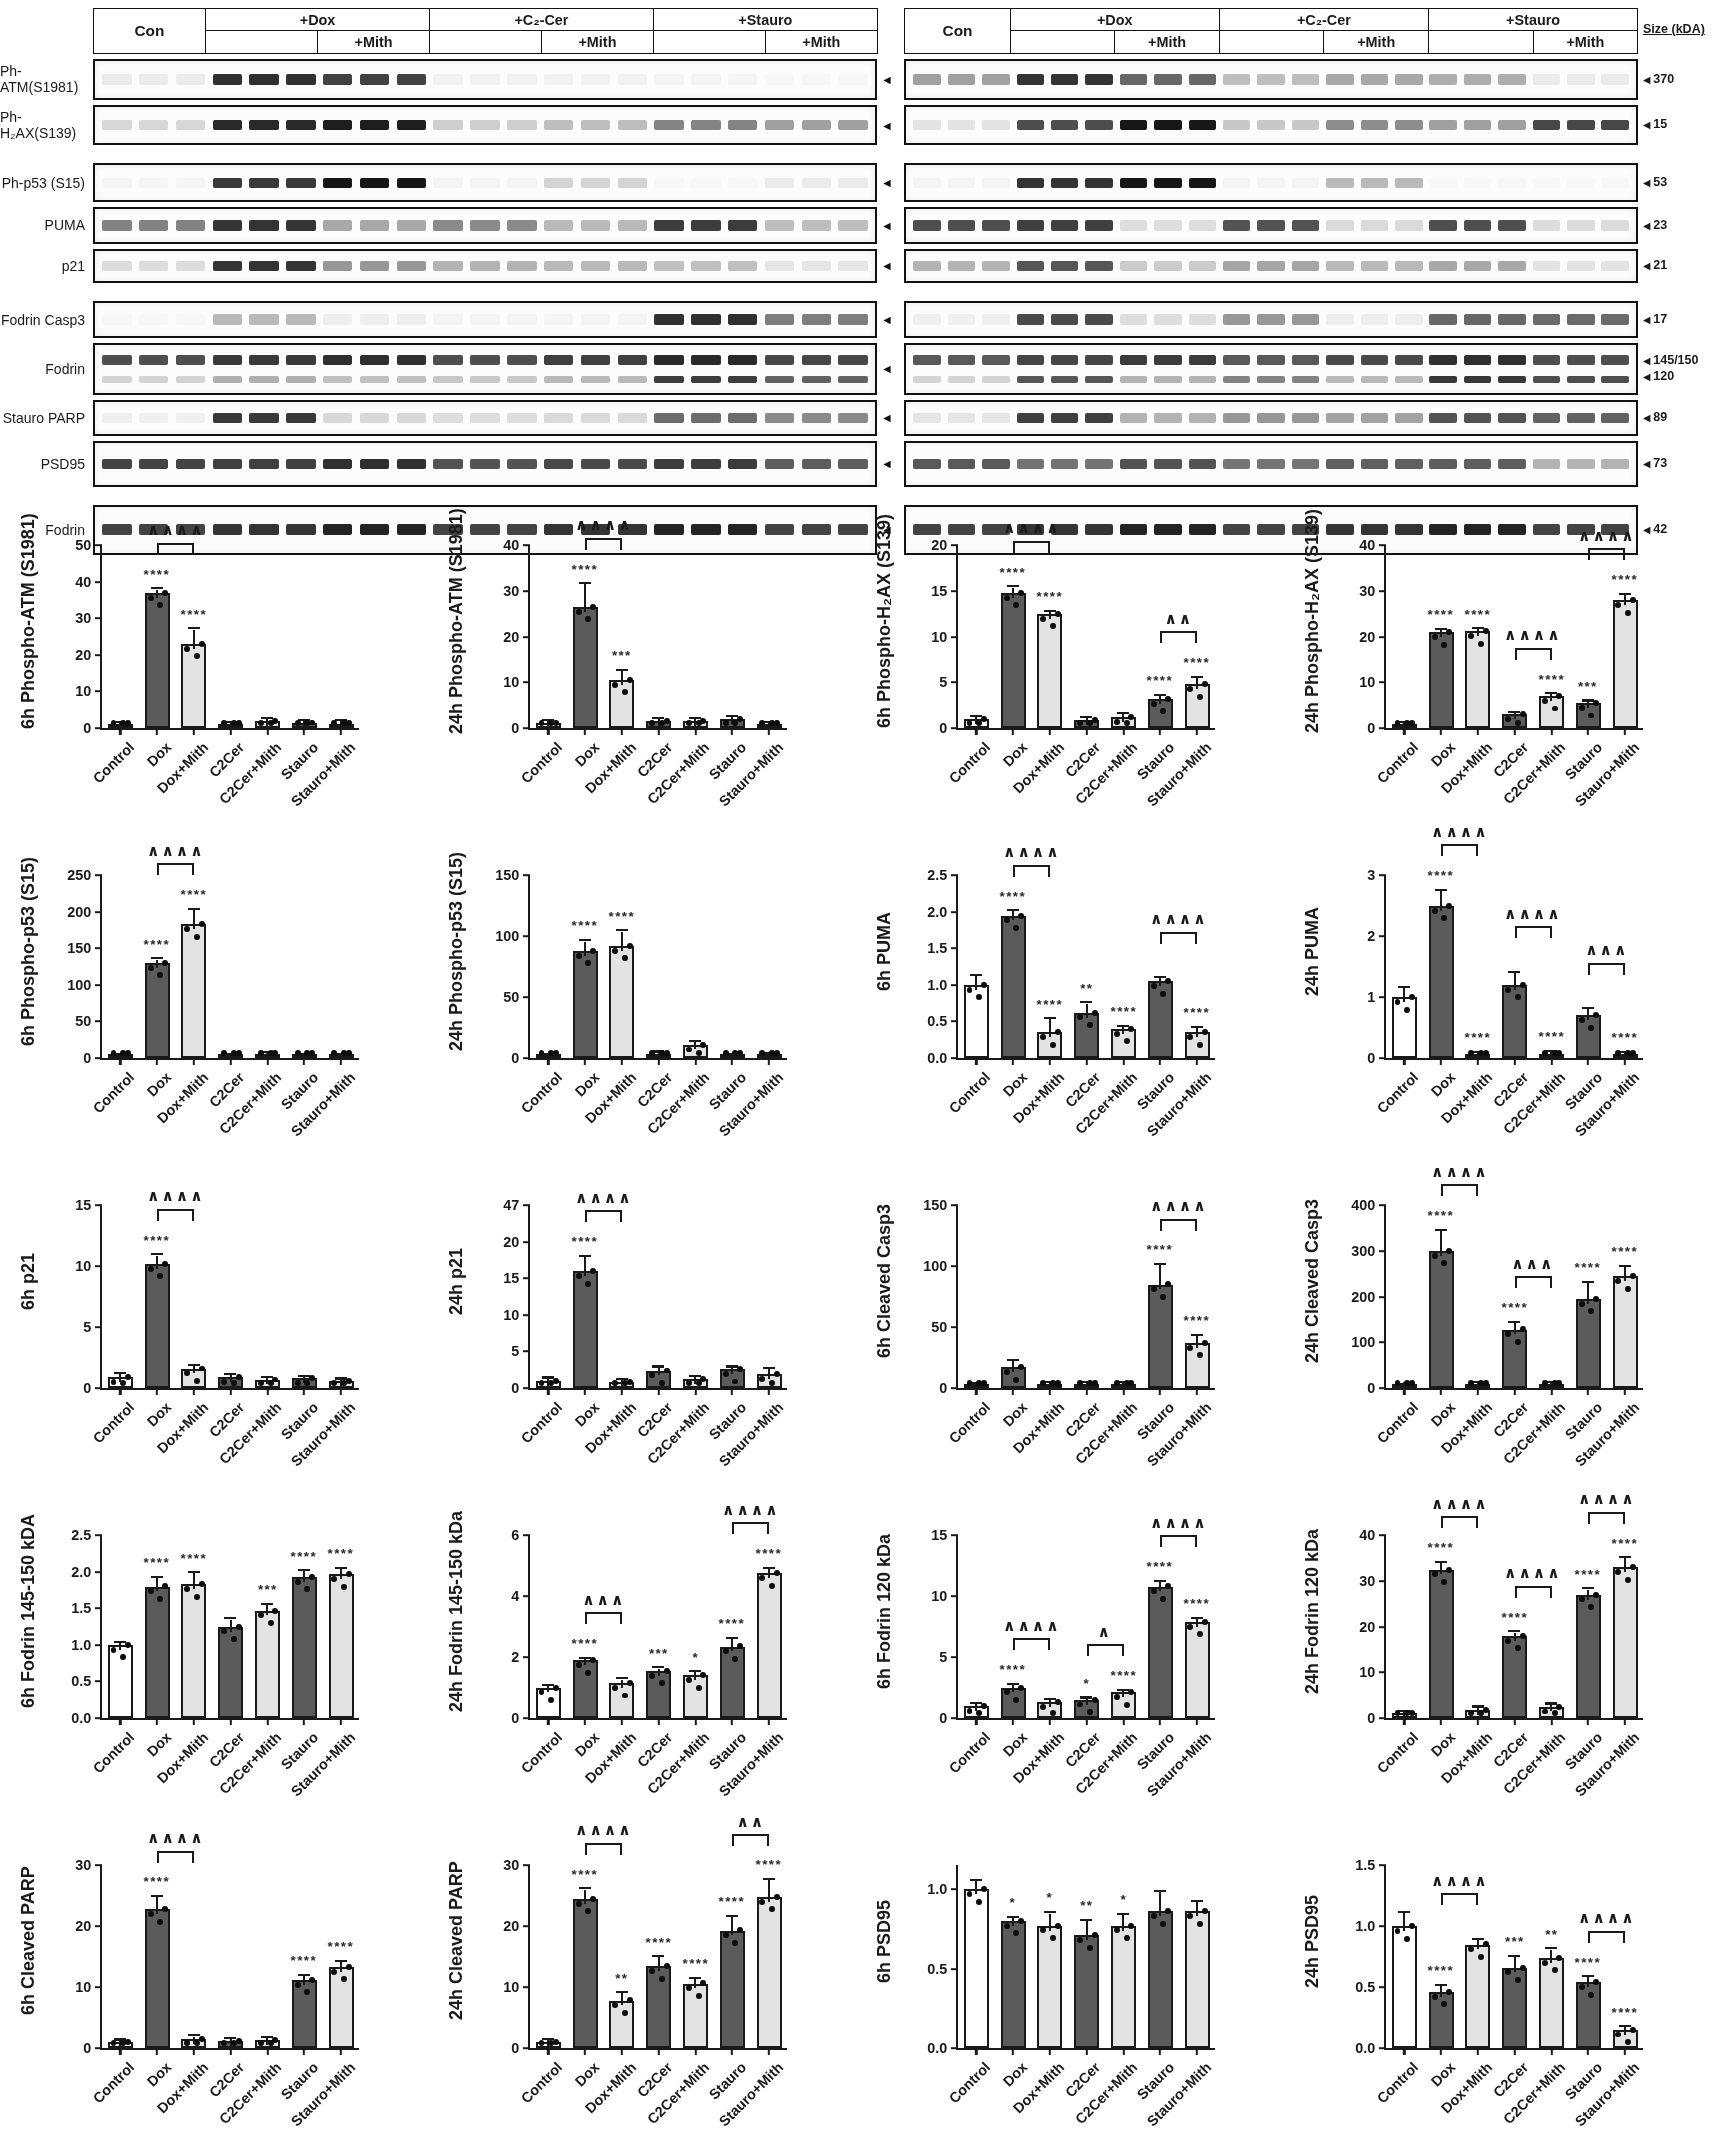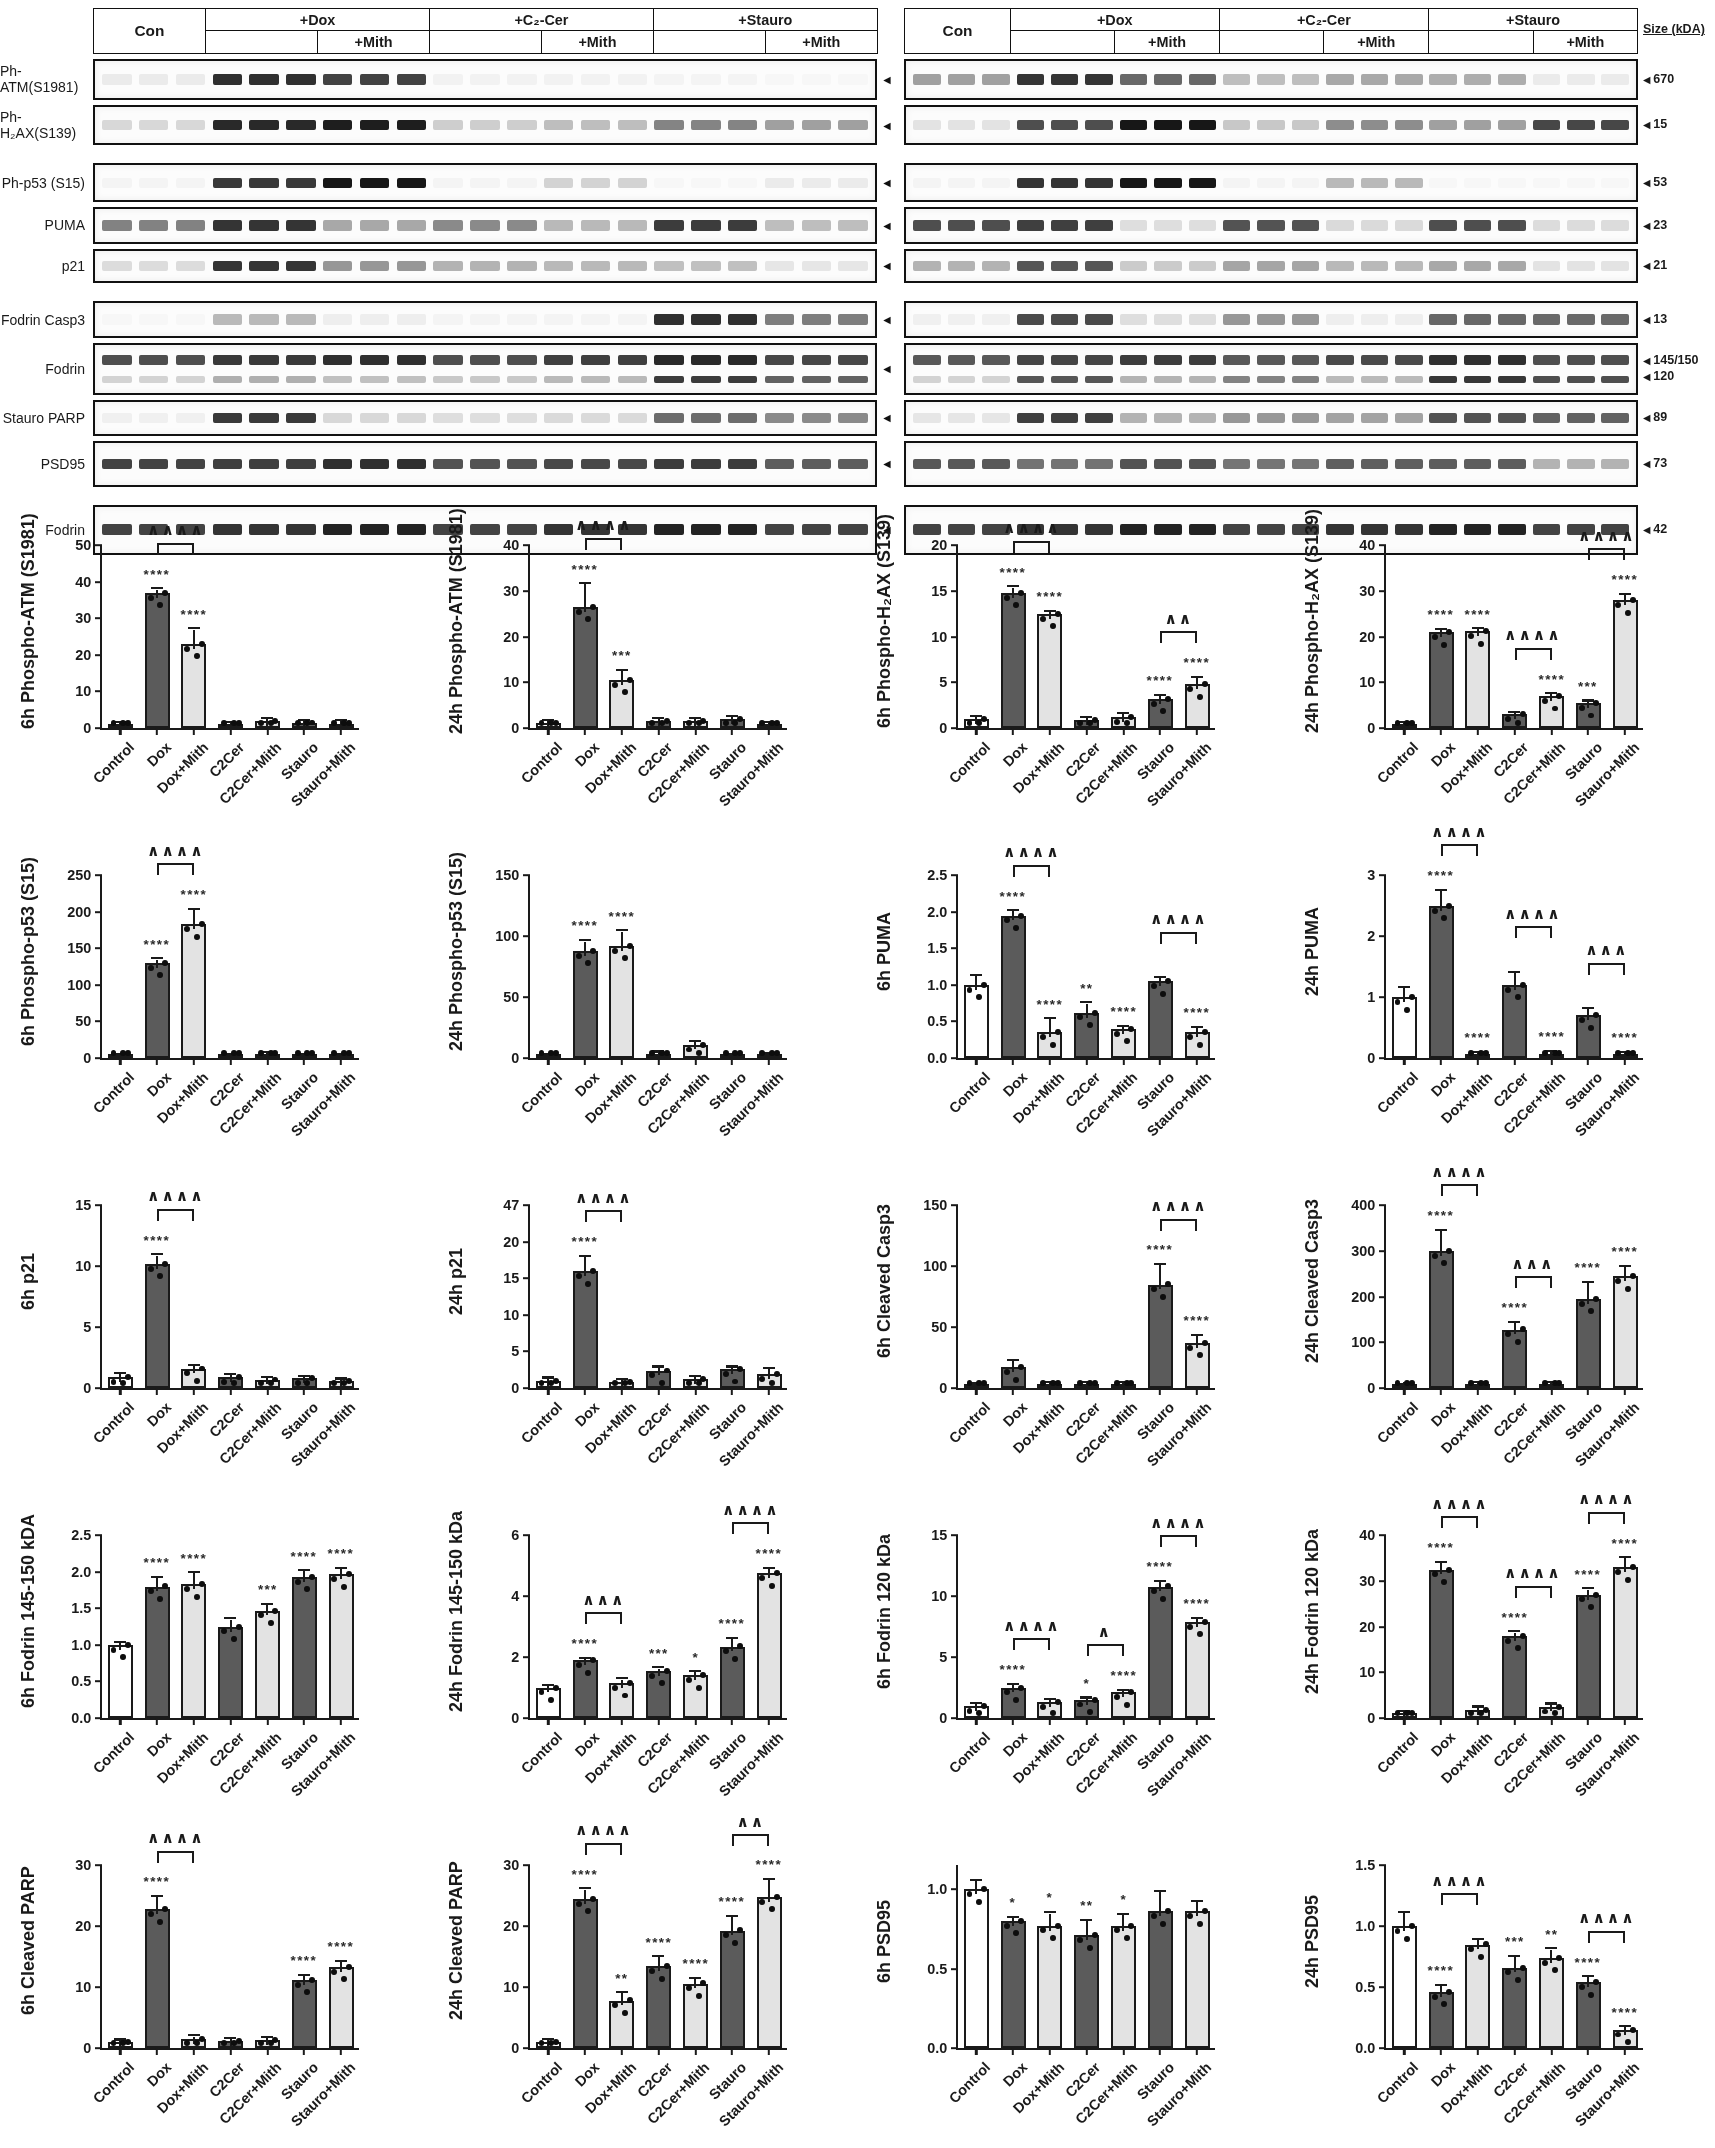--- a/index.html
+++ b/index.html
@@ -267,21 +267,21 @@
             </div>
             <div class="lane">
               <div class="band" style="opacity: 0.07; height: 10.6px; background: rgb(11, 11, 11);"></div>
             </div>
             <div class="lane">
               <div class="band" style="opacity: 0.07; height: 10.6px; background: rgb(11, 11, 11);"></div>
             </div>
           </div>
         </div>
         <div class="col-sizes">
-          <div class="size-line"><span class="size-arr">◀</span><span>670</span></div>
+          <div class="size-line"><span class="size-arr">◀</span><span>370</span></div>
         </div>
       </div>
       <div class="blot-flex blot-row">
         <div class="col-label">Ph-H₂AX(S139)</div>
         <div class="col-6h strip" style="height: 33px;">
           <div class="bandrow" style="height: 26px;">
             <div class="lane">
               <div class="band" style="opacity: 0.15; height: 10.6px; background: rgb(11, 11, 11);"></div>
             </div>
             <div class="lane">
@@ -977,21 +977,21 @@
             </div>
             <div class="lane">
               <div class="band" style="opacity: 0.61; height: 10.6px; background: rgb(11, 11, 11);"></div>
             </div>
             <div class="lane">
               <div class="band" style="opacity: 0.61; height: 10.6px; background: rgb(11, 11, 11);"></div>
             </div>
           </div>
         </div>
         <div class="col-sizes">
-          <div class="size-line"><span class="size-arr">◀</span><span>13</span></div>
+          <div class="size-line"><span class="size-arr">◀</span><span>17</span></div>
         </div>
       </div>
       <div class="blot-flex blot-row">
         <div class="col-label">Fodrin</div>
         <div class="col-6h strip" style="height: 44px;">
           <div class="bandrow" style="height: 18.6px;">
             <div class="lane">
               <div class="band" style="opacity: 0.72; height: 9.3px; background: rgb(11, 11, 11);"></div>
             </div>
             <div class="lane">

